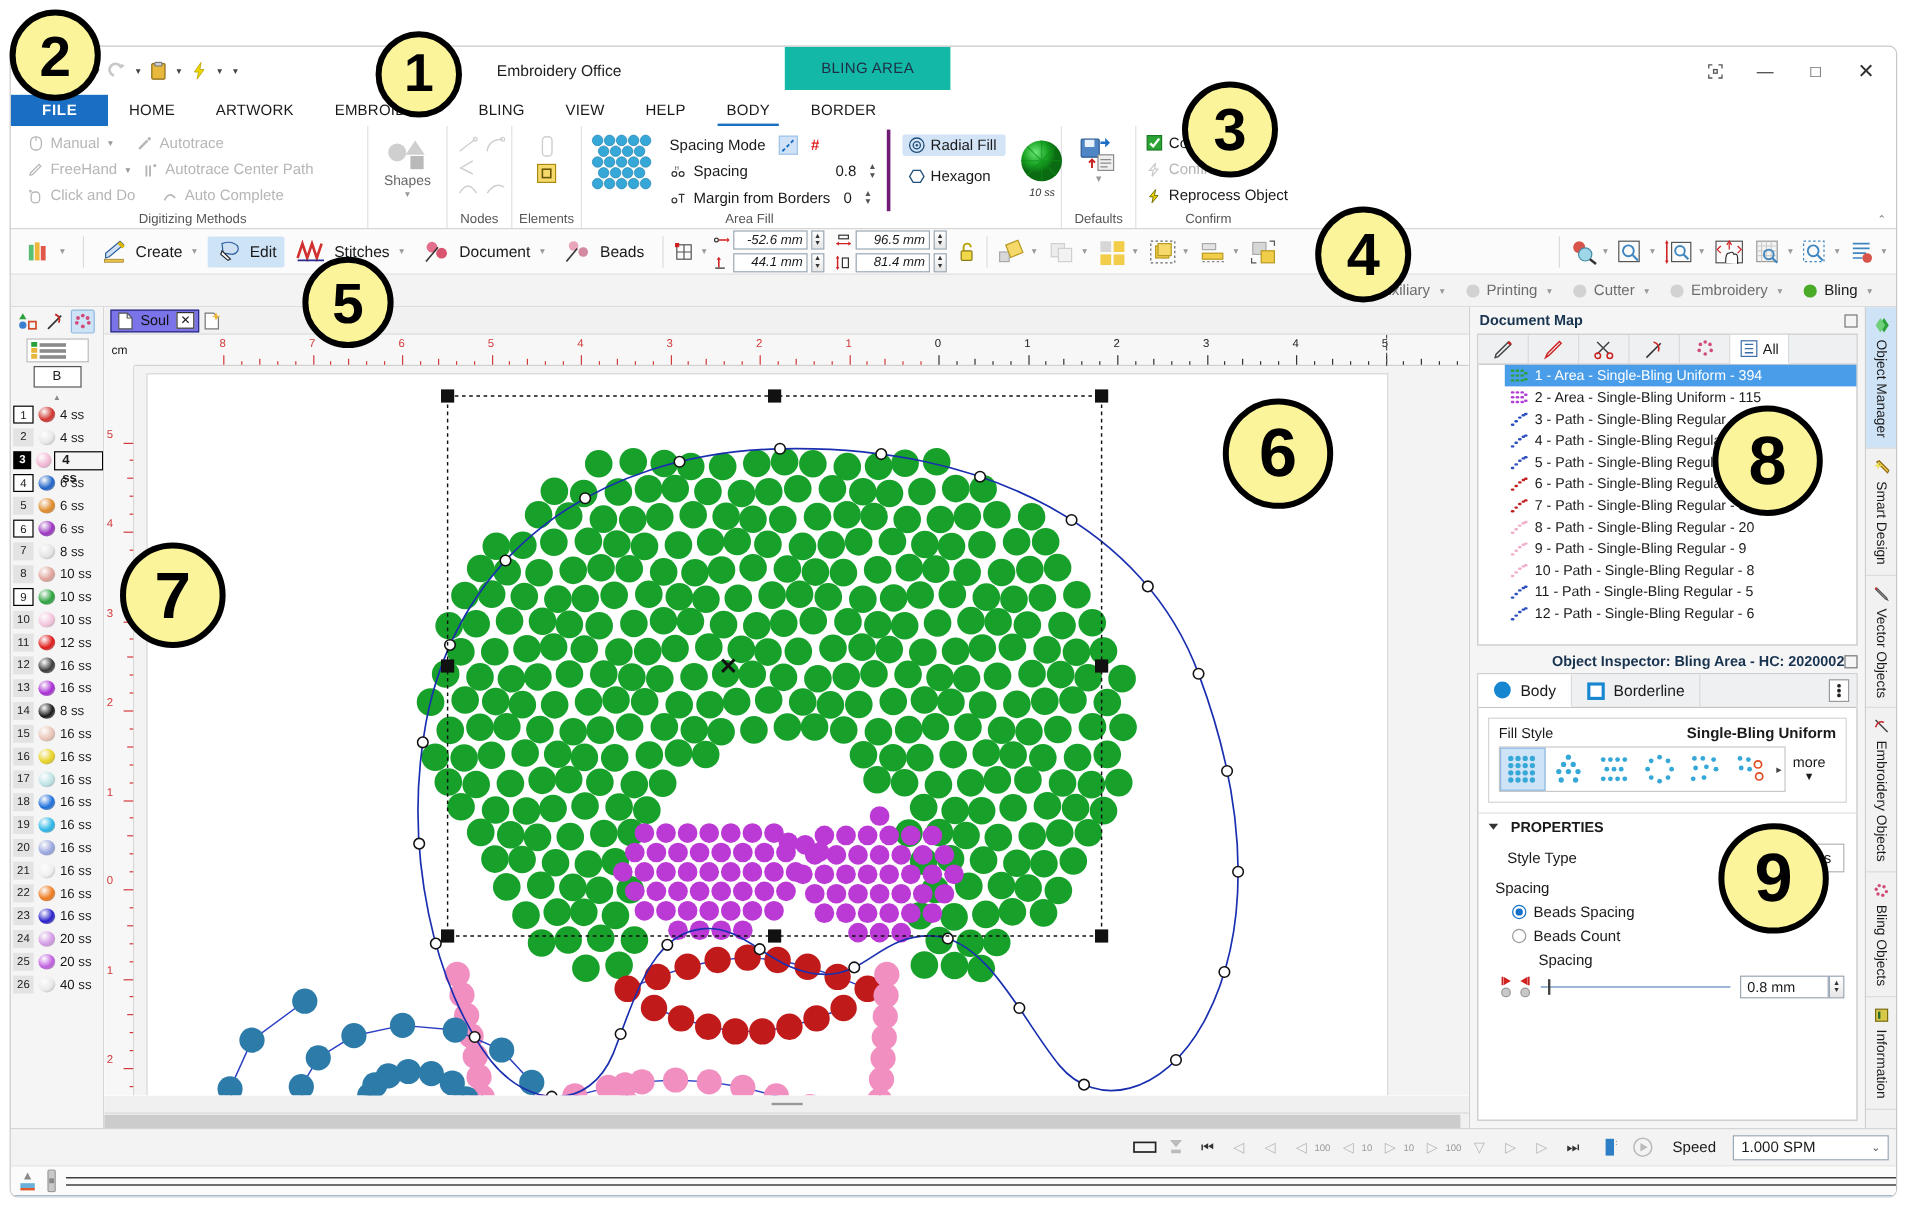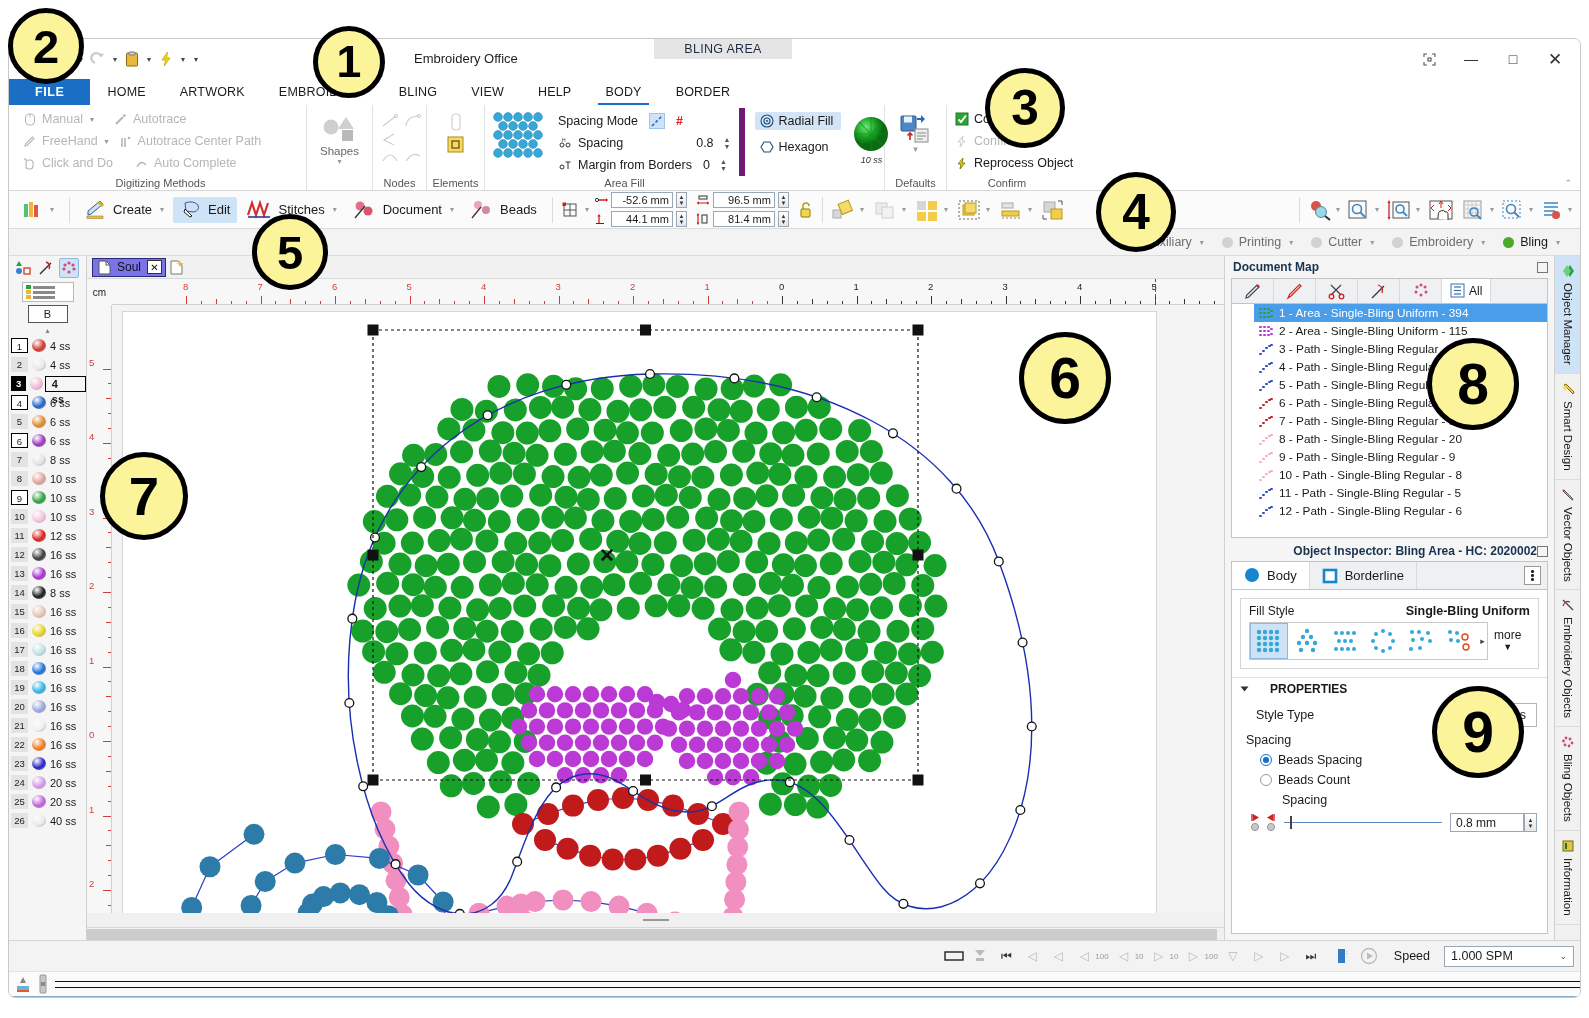--- a/index.html
+++ b/index.html
@@ -18,22 +18,22 @@
     overflow:hidden;
   }
 
   
   .titlebar { height:40px; background:#ffffff; position:relative; }
   .qat { position:absolute; left:10px; top:9px; display:flex; align-items:center; gap:1px; }
   .qat .qi { display:flex; align-items:center; height:22px; padding:0 2px; cursor:default; }
   .qat .car { font-size:8px; color:#444; padding:0 4px; }
   .apptitle { position:absolute; left:405px; top:12px; font-size:13px; color:#1d1d1d; }
   .ctxtab {
-    position:absolute; left:645px; top:0px; width:138px; height:20px;
-    background:#e5e5e5; display:flex; align-items:center; justify-content:center;
+    position:absolute; left:645px; top:0px; width:138px; height:36px;
+    background:#14b8a6; display:flex; align-items:center; justify-content:center;
     font-size:12.5px; color:#1e2d45; letter-spacing:.3px;
   }
   .wctrl { position:absolute; right:4px; top:4px; display:flex; }
   .wctrl div { width:42px; height:32px; display:flex; align-items:center; justify-content:center;
     font-size:14px; color:#333; }
   .wctrl div:last-child { font-size:17px; }
 
   
   .ribtabs { height:26px; background:#ffffff; position:relative; display:flex; align-items:stretch;
     font-size:12.5px; border-bottom:0; }
@@ -58,21 +58,21 @@
   .chipbtn.sel { background:#d3e4f7; }
   .blue-sq { width:16px;height:16px;background:#cfe2f7;border:1px solid #9ec4e8; display:inline-block;}
 
   
   .tb2 { height:38px; background:#fbfbfb; border-bottom:1px solid #dcdcdc; display:flex;
      align-items:center; padding-left:6px; gap:2px; }
   .tb2 .sep { width:1px; height:26px; background:#dcdcdc; margin:0 6px; }
   .tb2 .tbtn { display:flex; align-items:center; gap:6px; padding:3px 7px; font-size:13px; border-radius:2px; white-space:nowrap;}
   .tb2 .tbtn.sel { background:#cfe3f7; }
   .numbox { width:62px; height:16px; border:1px solid #9aa7b4; background:#fff; font-size:11px;
-     display:flex; align-items:center; justify-content:flex-end; padding-right:3px; }
+     display:flex; align-items:center; justify-content:flex-end; padding-right:3px;font-style:italic; }
   .spinb { width:11px; height:16px; border:1px solid #9aa7b4; background:linear-gradient(#fff,#e6e6e6);
      display:flex; flex-direction:column; align-items:center; justify-content:center; }
   .spinb i { font-style:normal; font-size:6px; line-height:6px; color:#333; }
 
   
   .modebar { height:27px; background:#f3f3f3; border-bottom:1px solid #dcdcdc;
      display:flex; align-items:center; justify-content:flex-end; padding-right:12px; gap:2px; font-size:12.5px;}
   .modebar .m { display:flex; align-items:center; gap:6px; padding:0 8px; color:#6d6d6d;}
   .modebar .m.on { color:#1a1a1a; }
   .dotc { width:11px; height:11px; border-radius:50%; background:#d2d2d2; display:inline-block;}
@@ -161,21 +161,21 @@
      align-items:center;justify-content:center;gap:1.5px;}
   .kebab b { width:2.5px;height:2.5px;background:#222;border-radius:50%;display:block;}
   .fillstyle { margin:8px; border:1px solid #d5d5d5; padding:5px 8px 8px 8px;}
   .fsrow { display:flex; justify-content:space-between; align-items:baseline; margin-bottom:4px;}
   .fslabel { font-size:12px; }
   .fsval { font-weight:bold; font-size:12.5px; }
   .fsicons { display:flex; align-items:center; gap:0; border:1px solid #c8c8c8; background:#fff; height:38px; }
   .fsicons .fi { width:38px;height:36px;display:flex;align-items:center;justify-content:center;}
   .fsicons .fi.sel { background:#cfe3f7; border:1px solid #8fb8e0; }
   .morebtn { display:flex;flex-direction:column;align-items:center; font-size:12px; margin-left:6px; line-height:12px;}
-  .propshdr { display:flex; align-items:center; gap:23px; padding:4px 0 4px 10px; font-weight:bold; font-size:12px;
+  .propshdr { display:flex; align-items:center; gap:12px; padding:4px 0 4px 10px; font-weight:bold; font-size:12px;
      border-top:1px solid #e0e0e0; }
   .prow { display:flex; align-items:center; padding:3px 10px 3px 24px; font-size:12.5px; }
   .beadbtn { margin-left:auto; display:flex;align-items:center;gap:6px;border:1px solid #b5b5b5;background:#fff;
      padding:2px 10px 2px 5px;}
   .radio { width:12px;height:12px;border-radius:50%;border:1.6px solid #9a9a9a;background:#fff;display:inline-block;
      position:relative; margin-right:6px;}
   .radio.on { border-color:#1470c8; }
   .radio.on::after{content:"";position:absolute;left:2.2px;top:2.2px;width:5.6px;height:5.6px;border-radius:50%;background:#1470c8;}
   .slider { flex:1; height:1px; background:#5b87bd; position:relative; margin:0 8px 0 2px;}
   .slider .knob { position:absolute; left:6px; top:-6px; width:2px; height:13px; background:#444;}
@@ -463,21 +463,21 @@
                 </svg>
               </span>
             <span>Margin from Borders</span>
             <span style="margin-left:6px;">0</span>
             <span class="spin">
                 <i>▲</i>
                 <i>▼</i>
               </span>
           </div>
         </div>
-        <div style="padding-top:4px; border-left:6px solid #701a75; padding-left:10px;text-align:right;">
+        <div style="padding-top:4px; border-left:3px solid #701a75; padding-left:10px;text-align:right;">
           <div class="chipbtn sel">
             <span>
                 <svg width="14" height="14" viewBox="0 0 14 14">
                   <circle cx="7" cy="7" r="6" fill="none" stroke="#1f4e79" stroke-width="1.1"></circle>
                   <circle cx="7" cy="7" r="3" fill="none" stroke="#1f4e79" stroke-width="1.1"></circle>
                   <circle cx="7" cy="7" r="1" fill="#1f4e79"></circle>
                 </svg>
               </span>
             <span>Radial Fill</span>
           </div>

